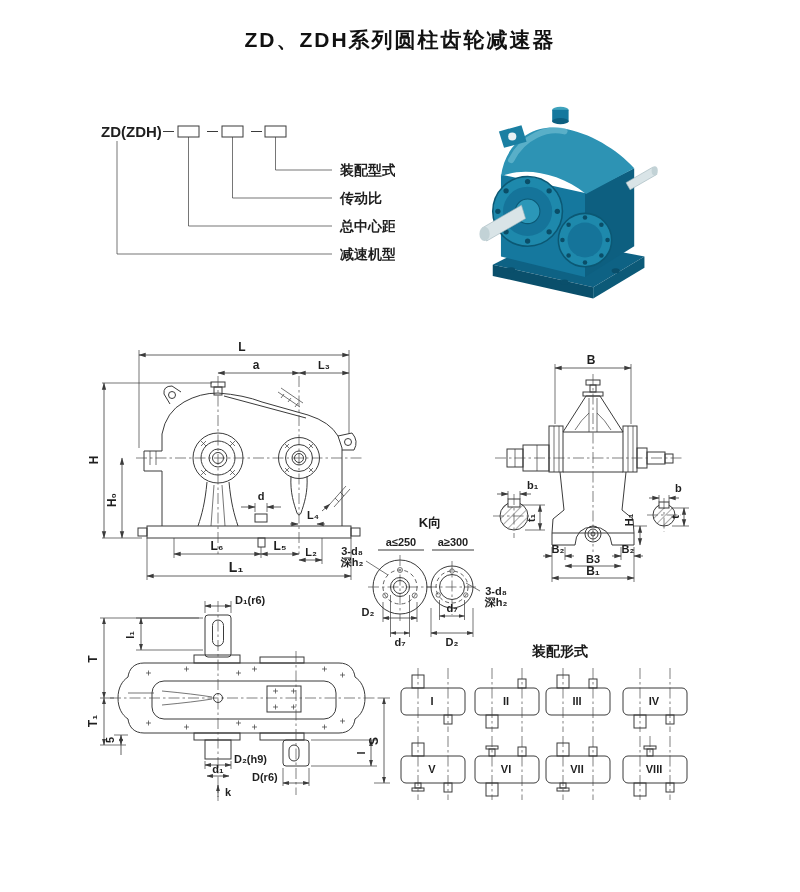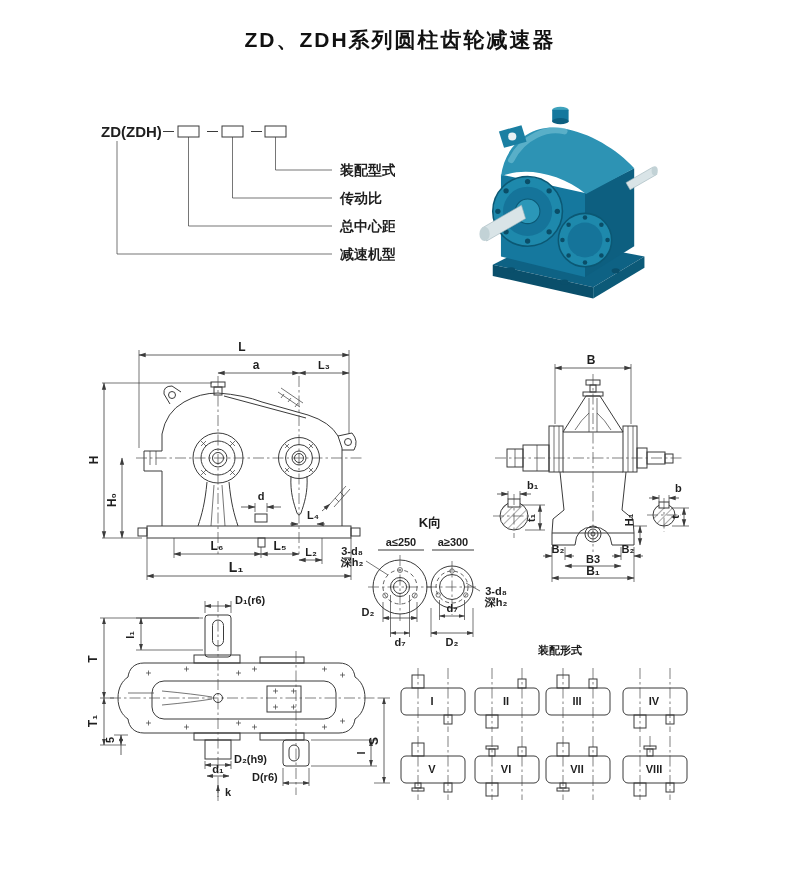--- a/index.html
+++ b/index.html
@@ -427,21 +427,21 @@
         <line class="thin" x1="227" y1="173" x2="293" y2="173"></line>
       <line class="dim" x1="287" y1="147" x2="287" y2="173" marker-start="url(#arT)" marker-end="url(#arT)"></line>
       <text class="dt" x="281" y="160" text-anchor="middle" transform="rotate(-90 281 160)">l</text>
       <line class="thin" x1="294" y1="105" x2="306" y2="105"></line>
         <line class="thin" x1="290" y1="190" x2="306" y2="190"></line>
       <line class="dim" x1="300" y1="105" x2="300" y2="190" marker-start="url(#arT)" marker-end="url(#arT)"></line>
       <text class="dt2" x="294" y="148" text-anchor="middle" transform="rotate(-90 294 148)">S</text>
     </g>
   </svg>
 
-  <div class="abs" style="left:500px;top:643px;width:120px;text-align:center;font-size:11px;font-weight:bold;">装配形式</div>
+  <div class="abs" style="left:500px;top:643px;width:120px;text-align:center;font-size:14px;font-weight:bold;">装配形式</div>
 
   <svg class="abs" style="left:398px;top:668px;" width="70" height="64" viewBox="0 0 70 64">
     <line class="cl" x1="20" y1="0" x2="20" y2="64"></line>
       <line class="cl" x1="50" y1="0" x2="50" y2="64"></line>
     <rect class="ln" x="3" y="20" width="64" height="27" rx="5" fill="#fff"></rect>
     <rect class="ln" x="14" y="7" width="12" height="13" fill="#fff"></rect>
     <rect class="ln" x="46" y="47" width="8" height="9" fill="#fff"></rect>
     <text class="rom" x="34" y="37" text-anchor="middle">I</text>
   </svg>
   <svg class="abs" style="left:472px;top:668px;" width="70" height="64" viewBox="0 0 70 64">

